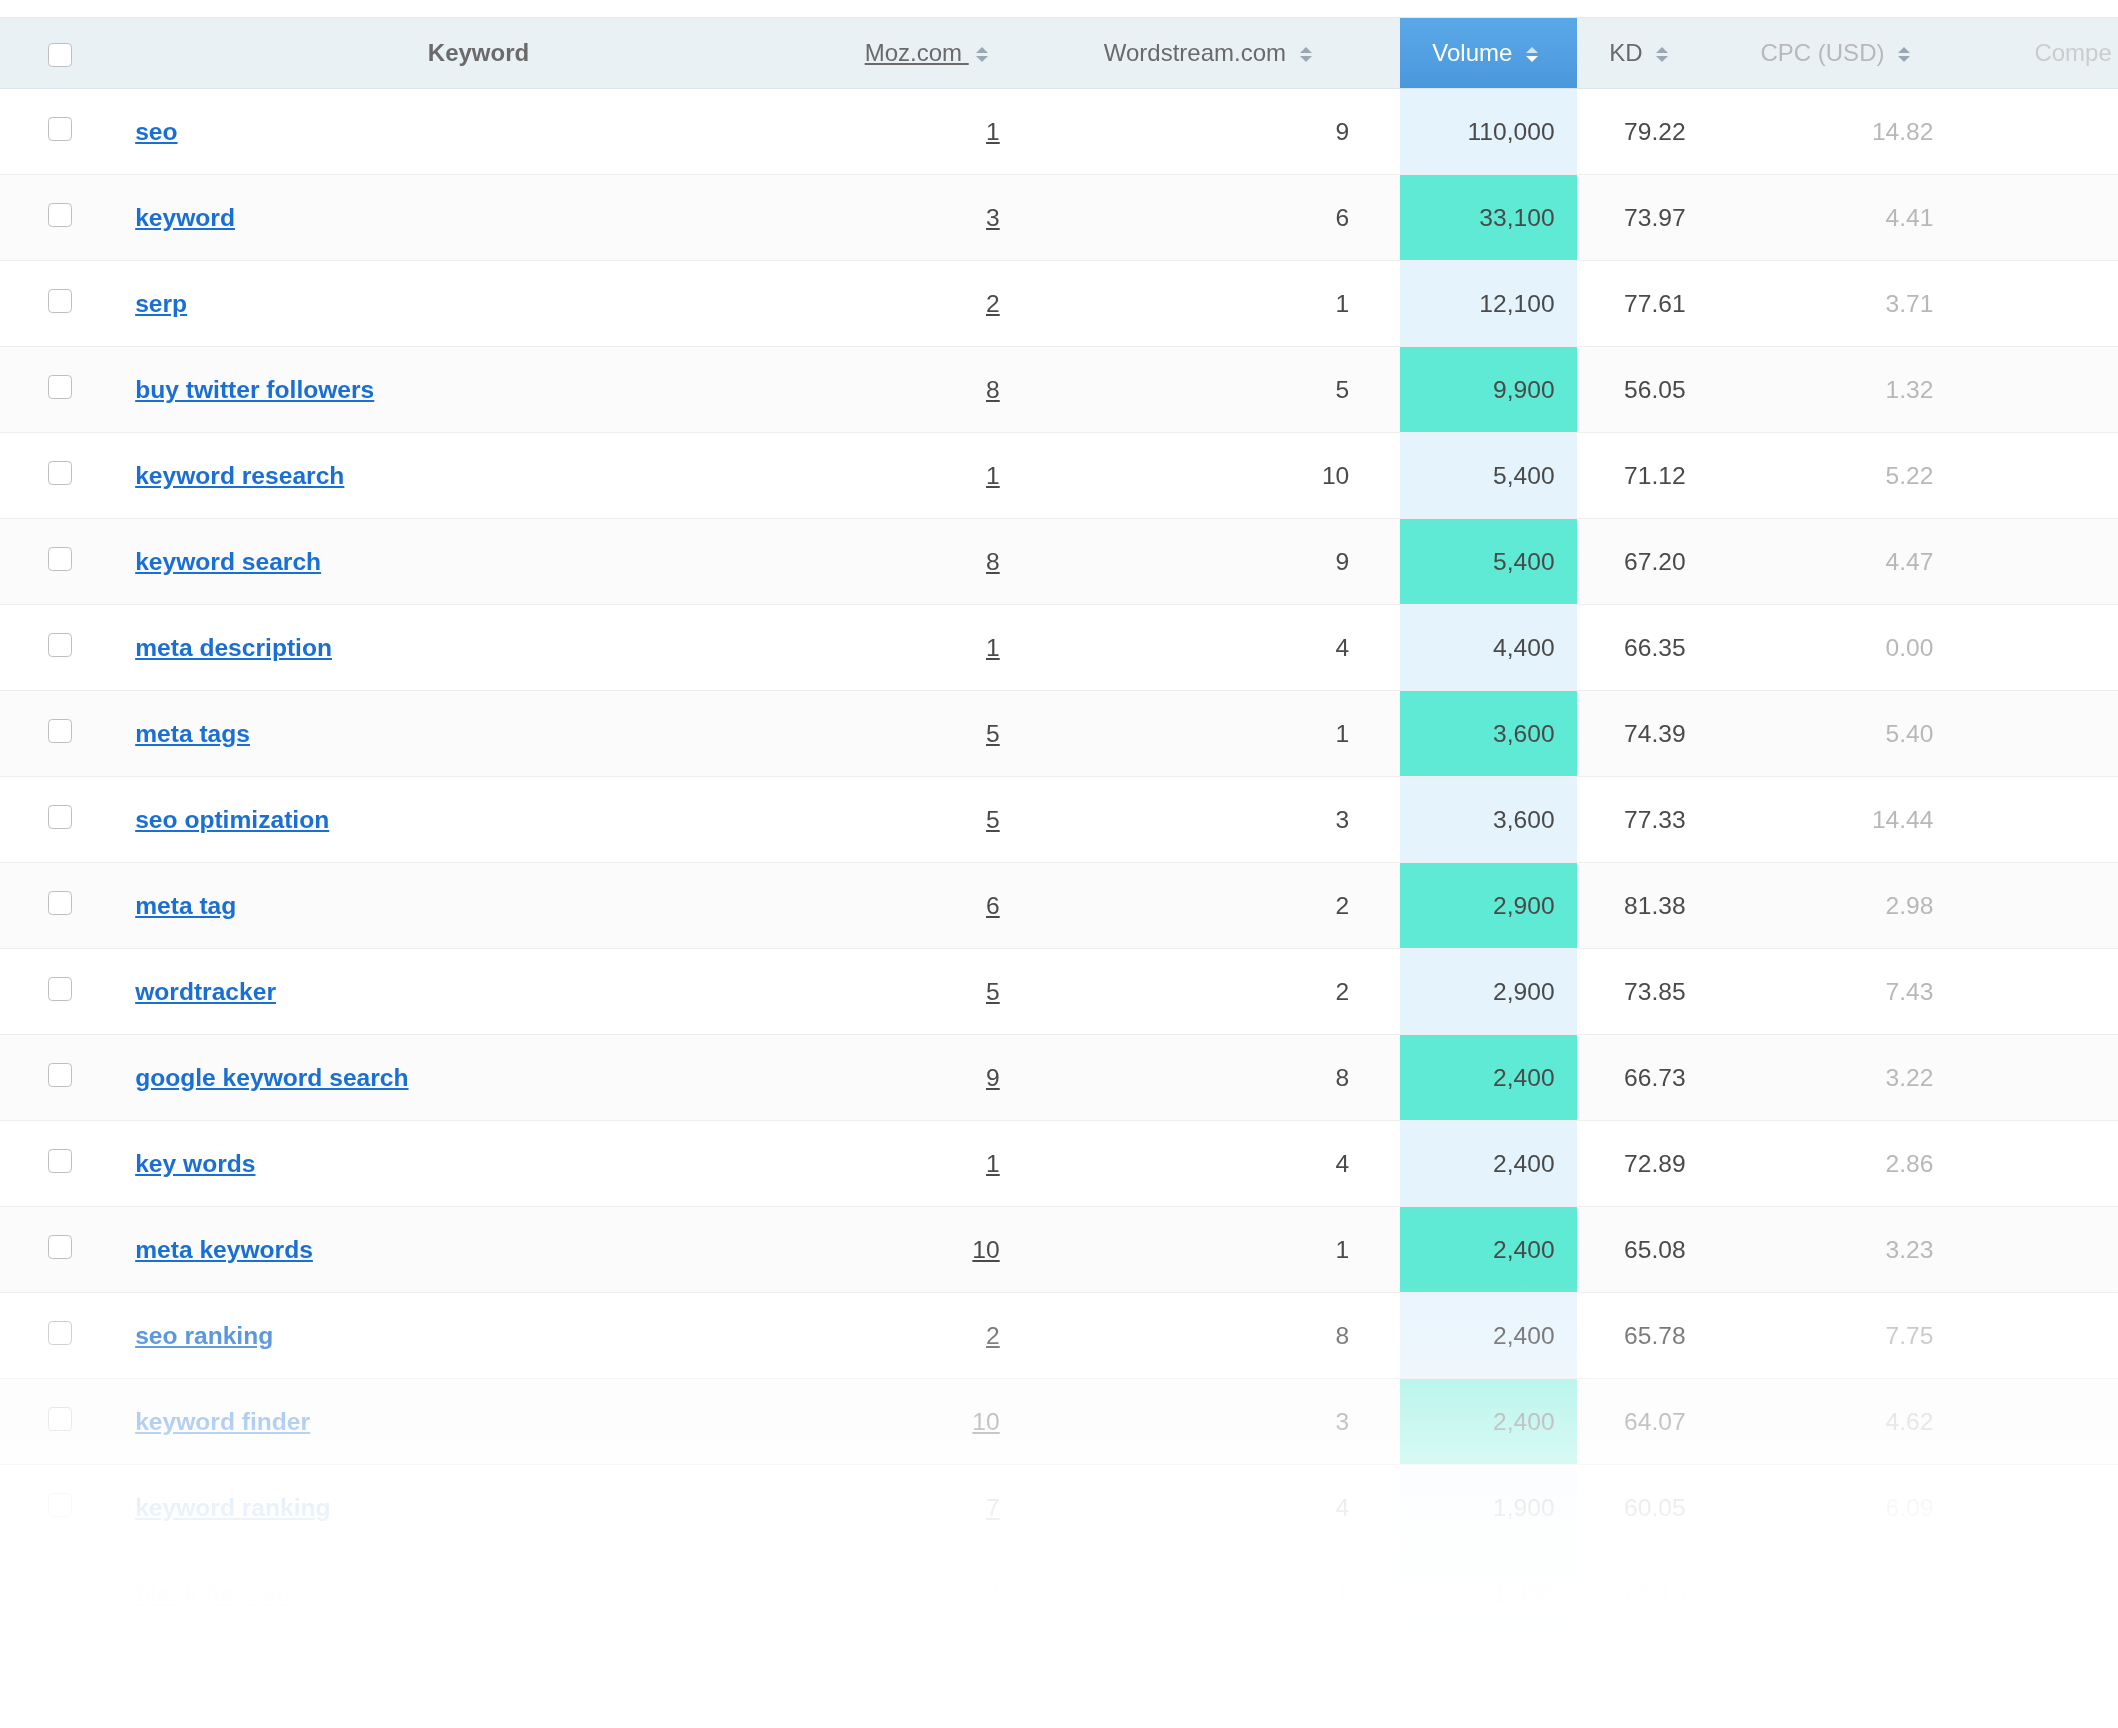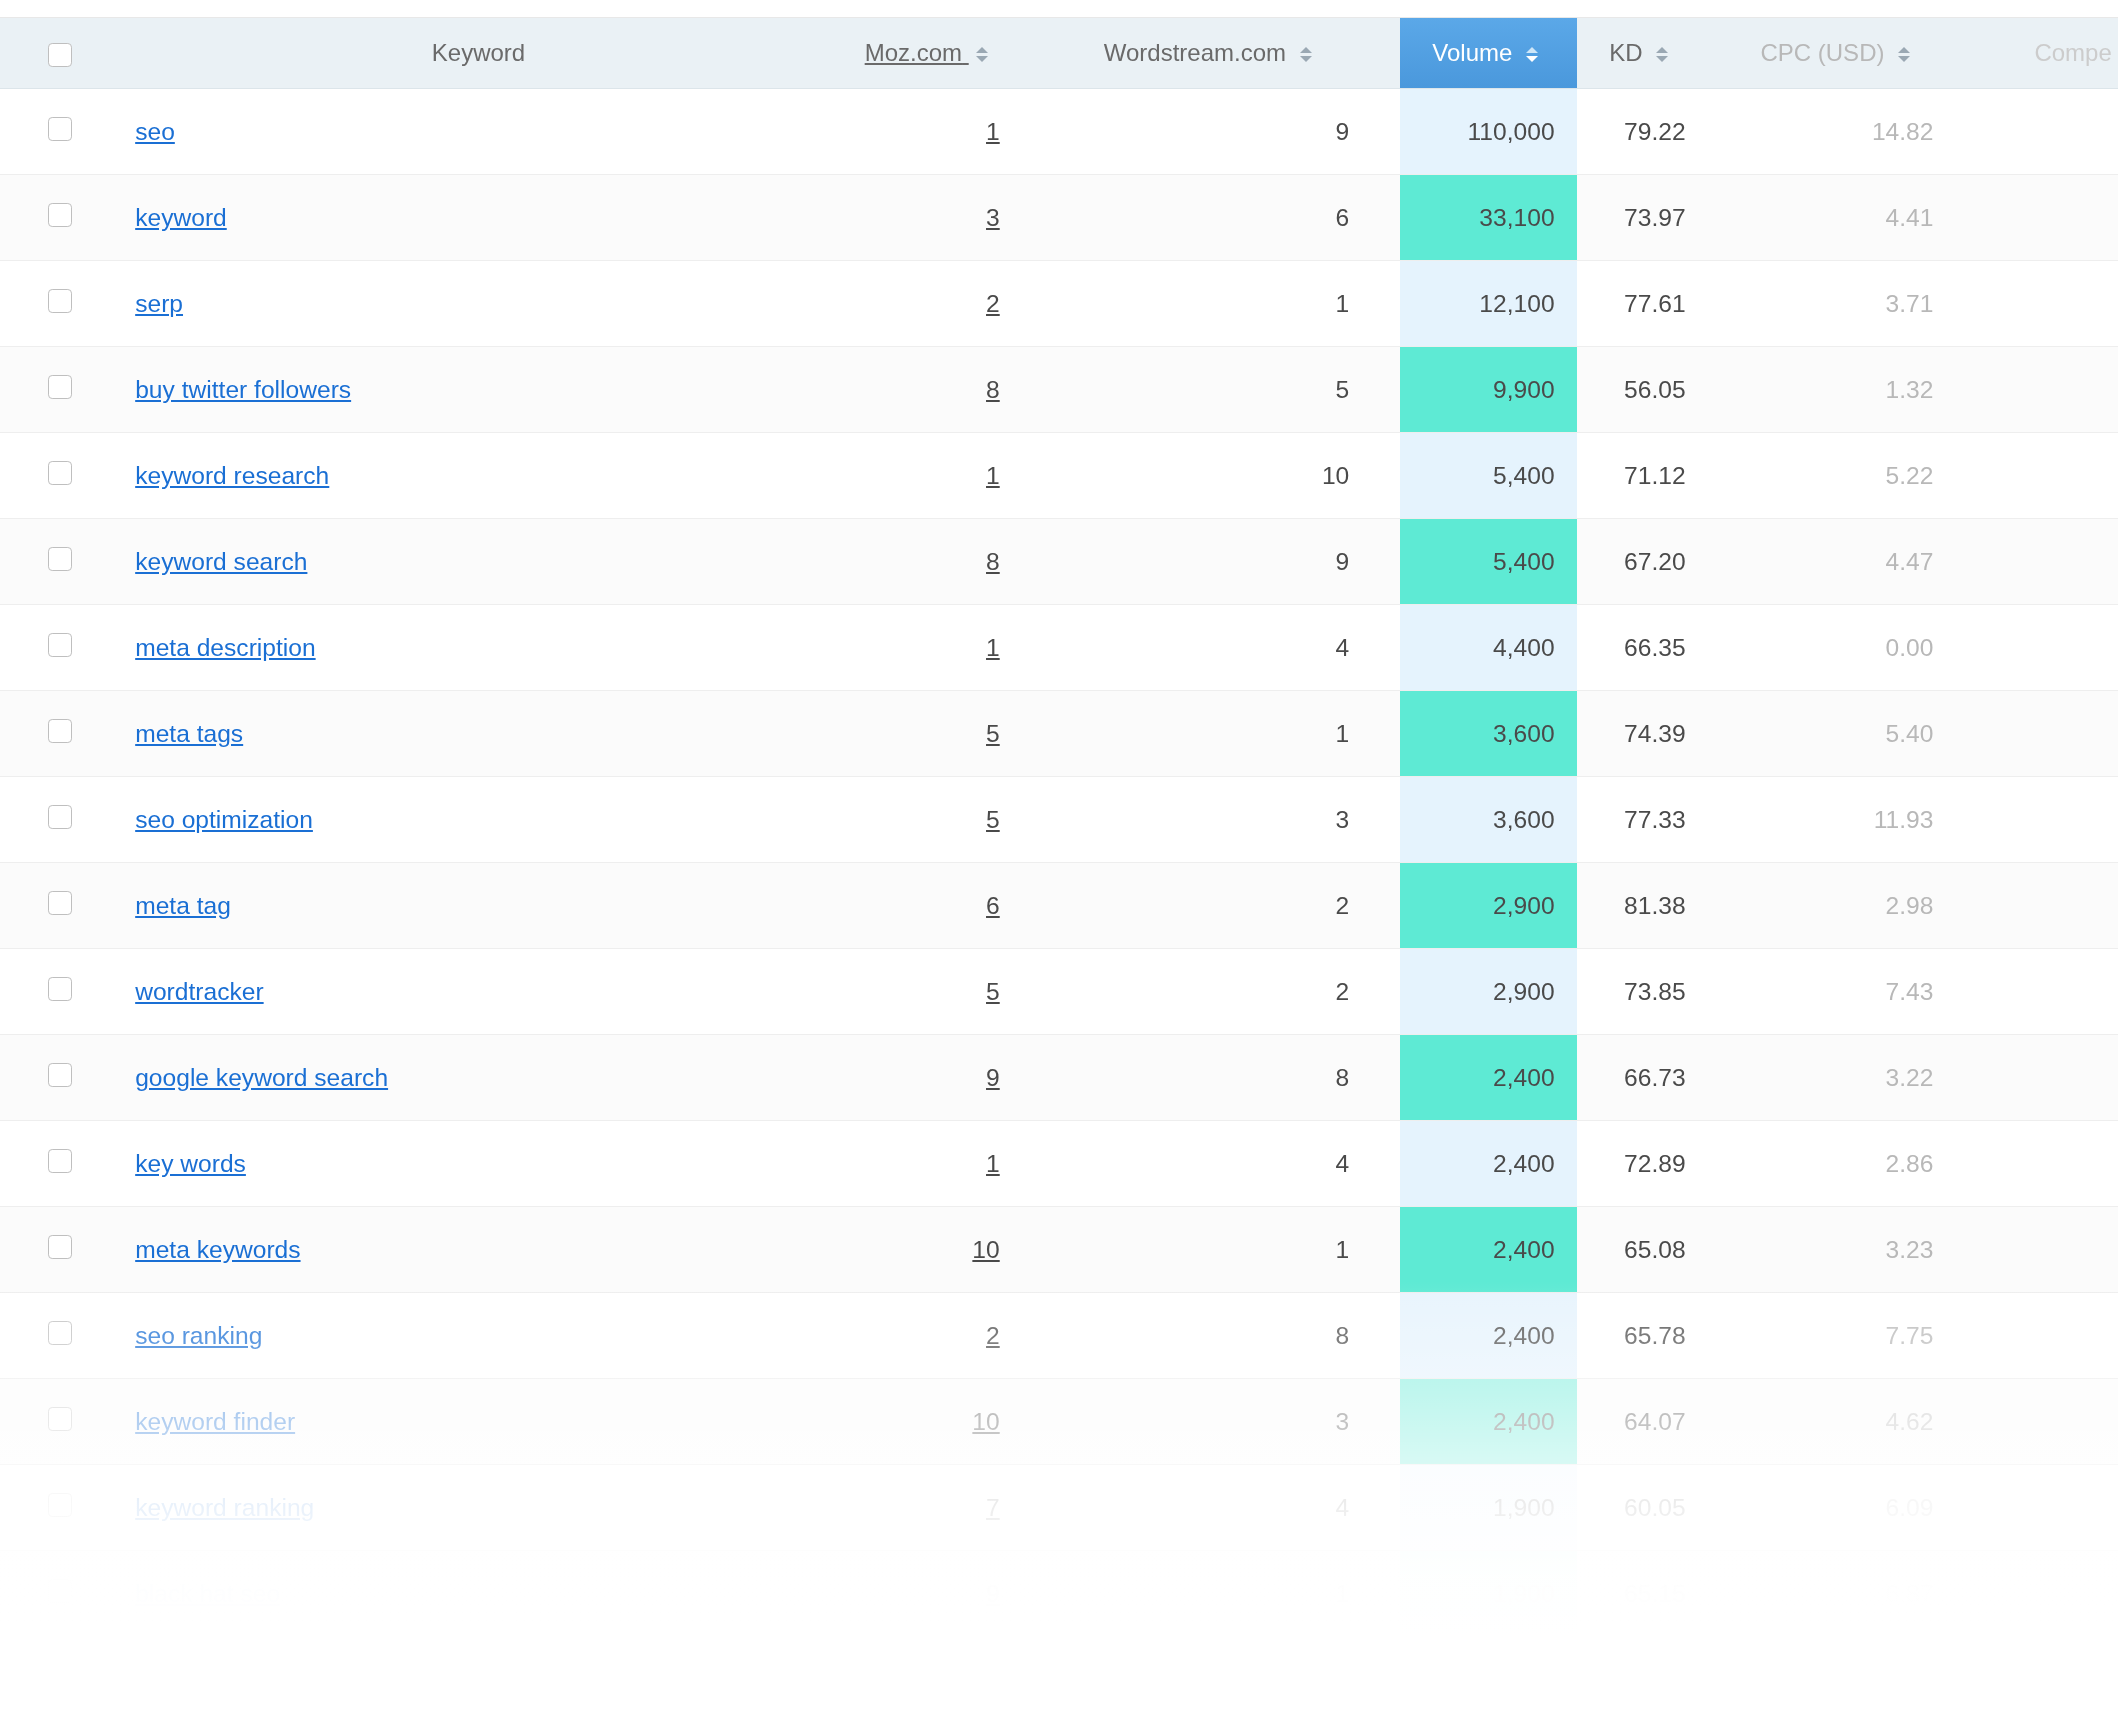--- a/index.html
+++ b/index.html
@@ -80,20 +80,21 @@
       font-size: 24.6px;
       color: #4a4a4a;
     }
     .col-check {
       width: 119px;
       text-align: center;
     }
     .col-keyword {
       width: 712px;
       text-align: left;
+      font-weight: bold;
     }
     .col-moz {
       width: 212px;
       text-align: right;
       padding-right: 51px !important;
       text-decoration: underline;
     }
     .col-wordstream {
       width: 347px;
       text-align: right;
@@ -298,21 +299,21 @@
             <td class="col-cpc">5.40</td>
             <td class="col-compe"></td>
           </tr>
           <tr>
             <td class="col-check"><span class="checkbox"></span></td>
             <td class="col-keyword"><a class="kw-link">seo optimization</a></td>
             <td class="col-moz">5</td>
             <td class="col-wordstream">3</td>
             <td class="col-volume">3,600</td>
             <td class="col-kd">77.33</td>
-            <td class="col-cpc">11.93</td>
+            <td class="col-cpc">14.44</td>
             <td class="col-compe"></td>
           </tr>
           <tr>
             <td class="col-check"><span class="checkbox"></span></td>
             <td class="col-keyword"><a class="kw-link">meta tag</a></td>
             <td class="col-moz">6</td>
             <td class="col-wordstream">2</td>
             <td class="col-volume">2,900</td>
             <td class="col-kd">81.38</td>
             <td class="col-cpc">2.98</td>

